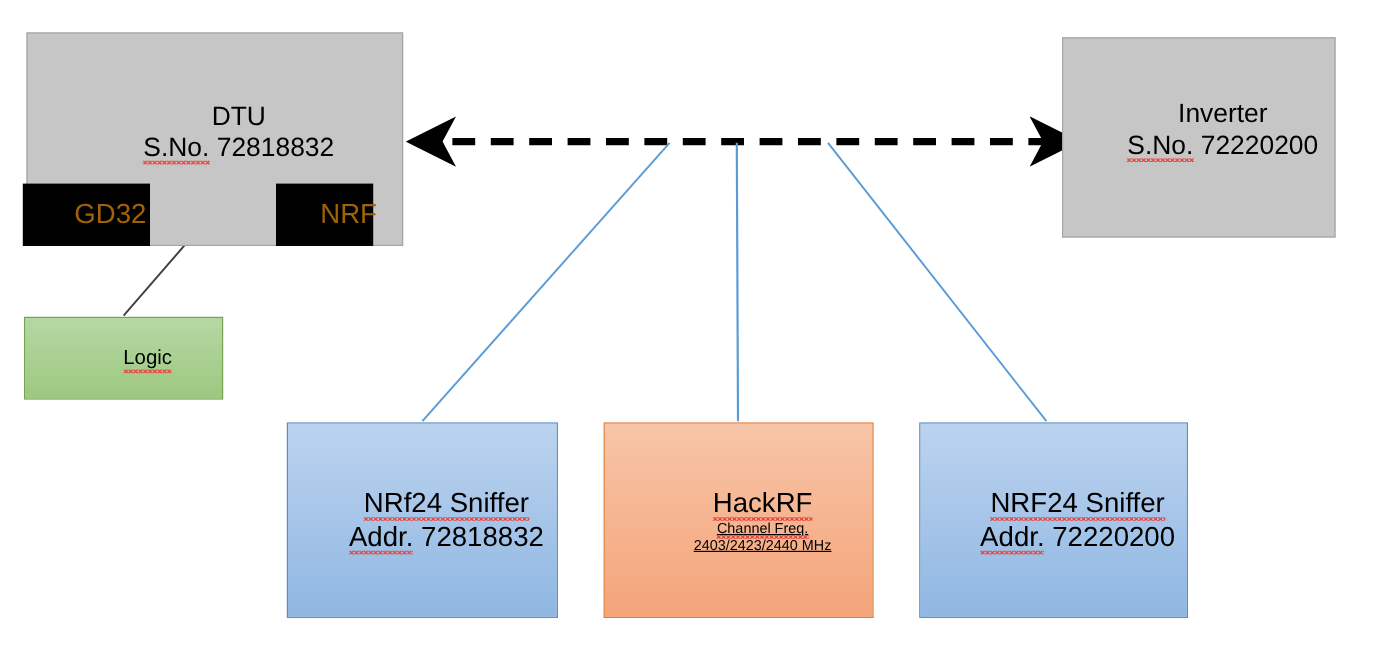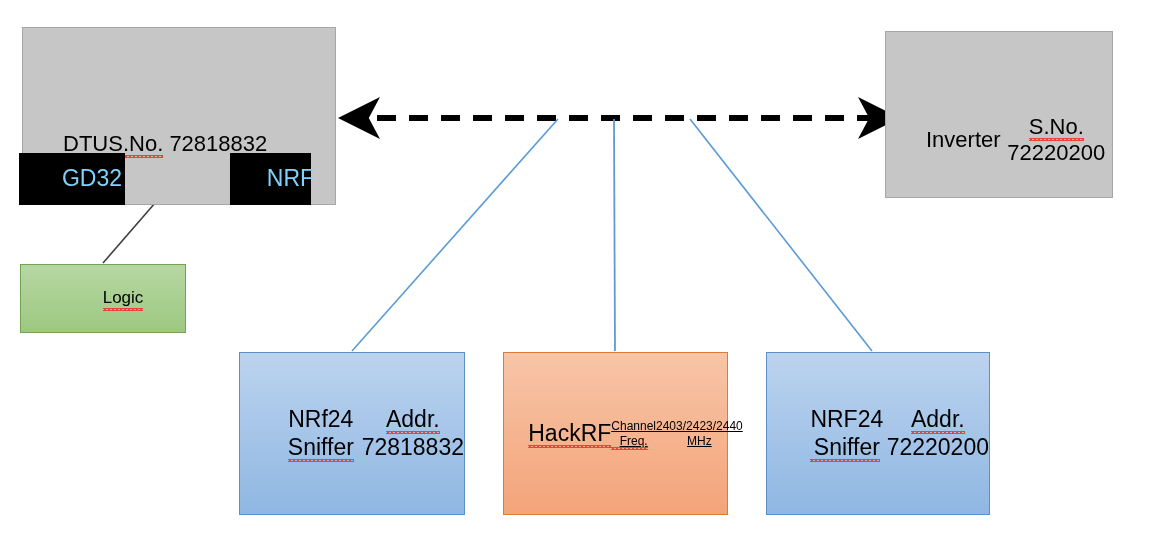--- a/index.html
+++ b/index.html
@@ -23,21 +23,21 @@
     left: 0;
     top: 0;
     width: 1157px;
     height: 543px;
     pointer-events: none;
   }
   .node {
     position: absolute;
     box-sizing: border-box;
     display: flex;
-    flex-direction: row;
+    flex-direction: column;
     align-items: center;
     justify-content: center;
     text-align: center;
     line-height: 1.18;
     color: #000000;
     padding-left: 40px;
   }
   
   .gray-box {
     background: #c6c6c6;
@@ -71,21 +71,21 @@
     height: 3px;
     background-image:
       linear-gradient(45deg, transparent 40%, #e8453c 40%, #e8453c 60%, transparent 60%),
       linear-gradient(-45deg, transparent 40%, #e8453c 40%, #e8453c 60%, transparent 60%);
     background-size: 4px 3px;
     background-repeat: repeat-x;
   }
   
   .chip-box {
     background: #000000;
-    color: #7dd3fc;
+    color: #a16207;
     font-size: 23px;
   }
   #gd32-node {
     left: 19px;
     top: 153px;
     width: 106px;
     height: 52px;
   }
   #nrf-node {
     left: 230px;

